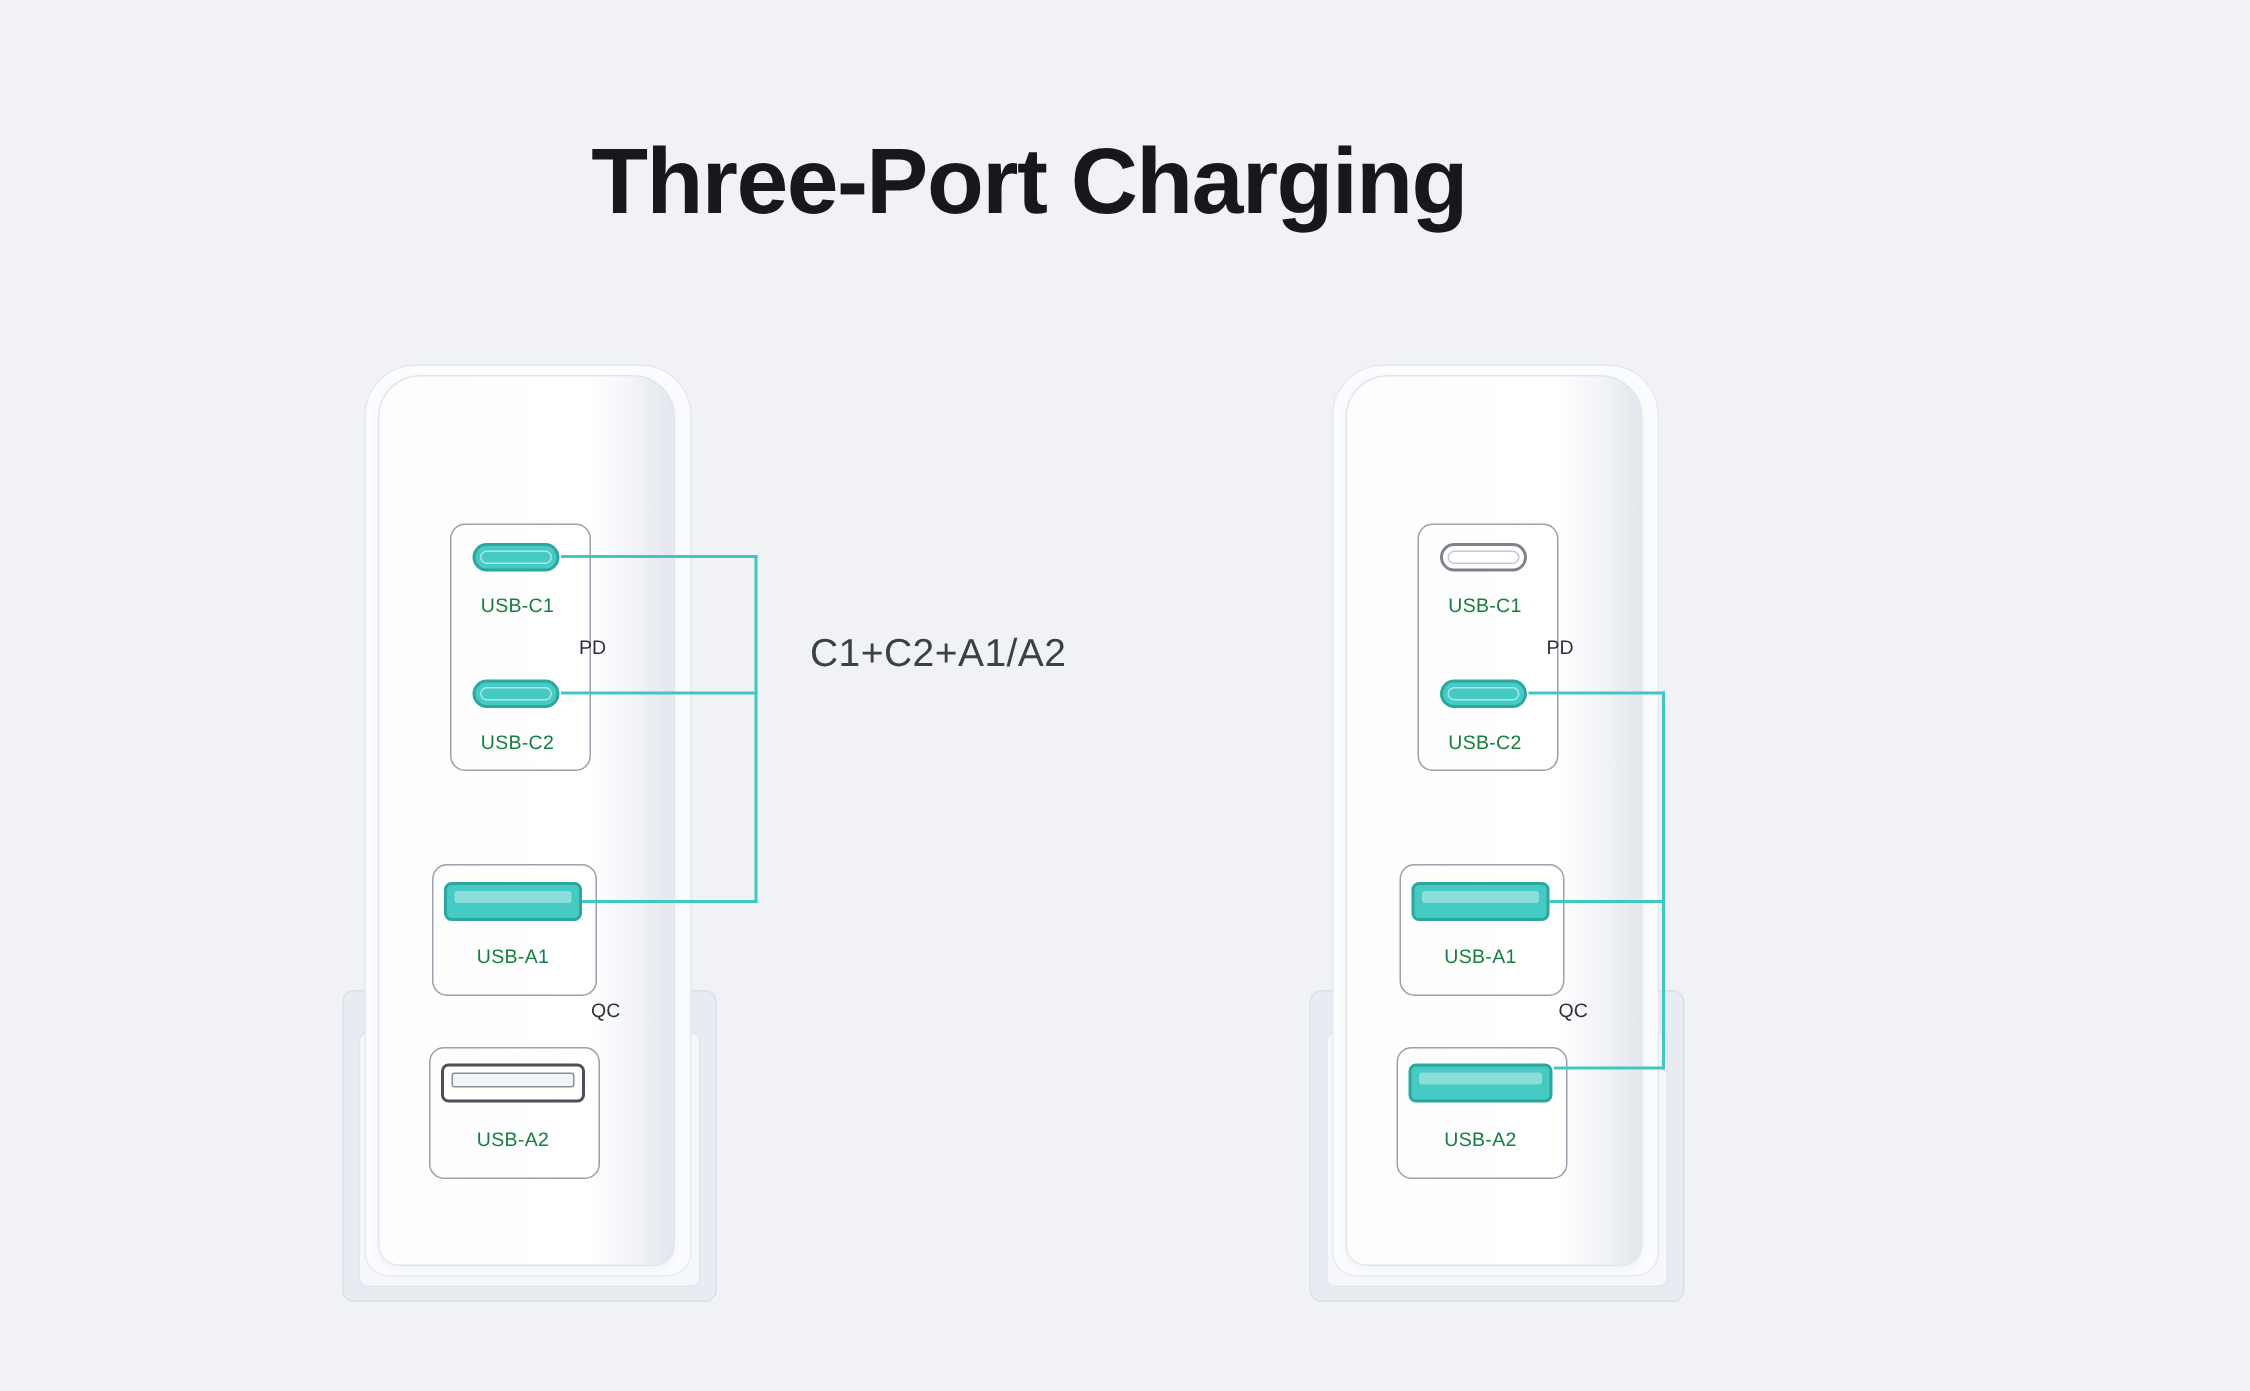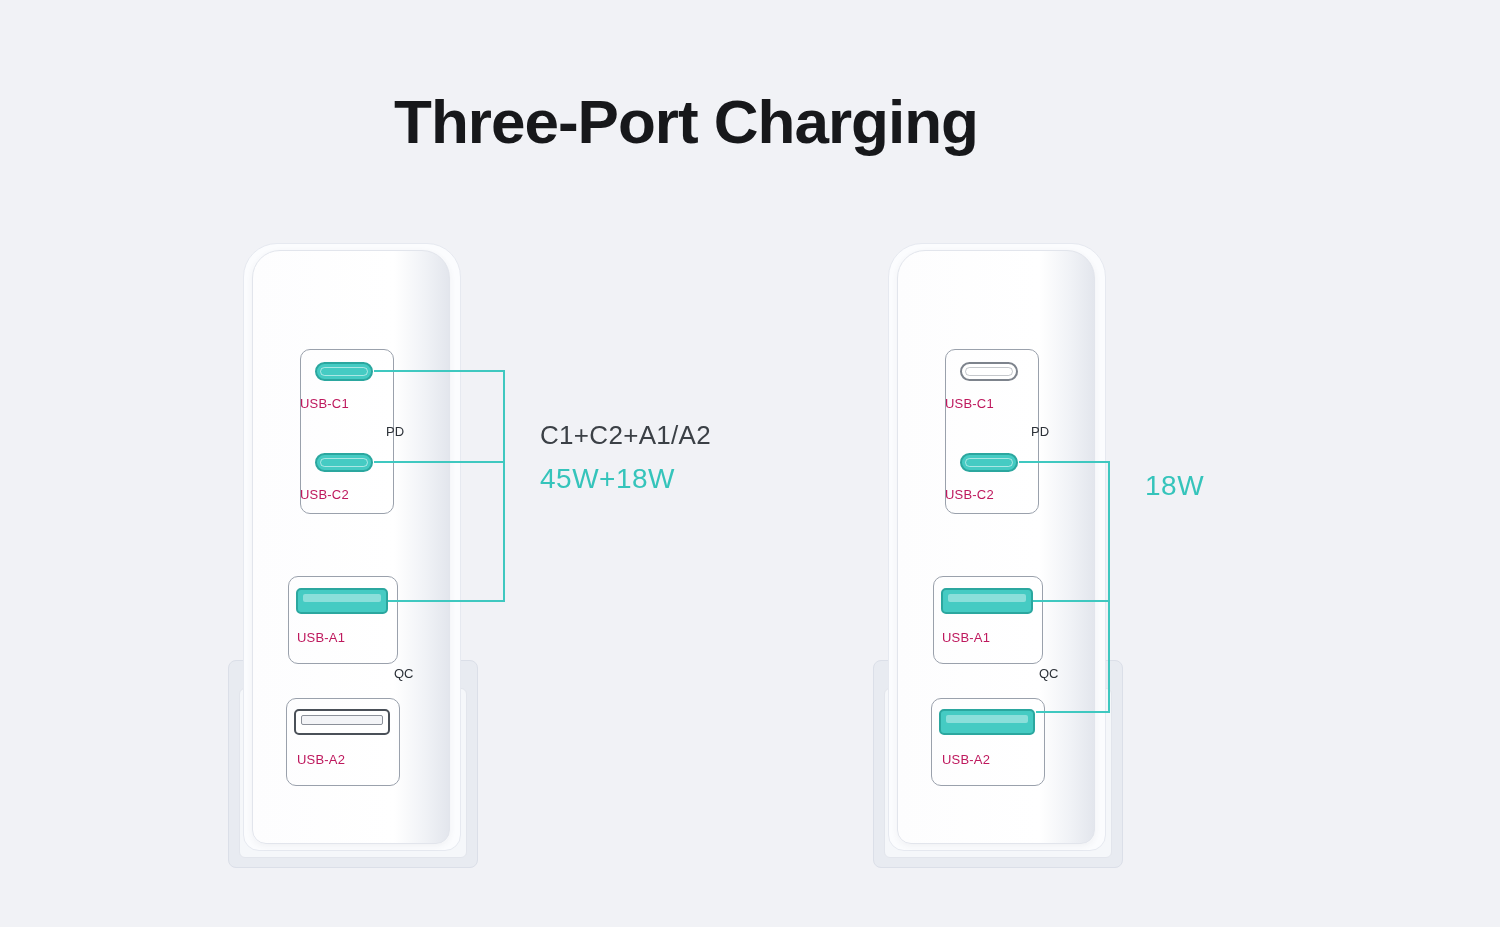--- a/index.html
+++ b/index.html
@@ -72,22 +72,22 @@
     border-radius:2px;border:1px solid #8b9099;background:#f3f4f7;
   }
   .port-a.active{
     background:#45cbc3;border-color:#2ba79f;
   }
   .port-a.active::after{
     border:none;background:rgba(255,255,255,0.38);
   }
 
   .port-label{
-    position:absolute;width:90px;
-    font-size:13px;color:#be185d;letter-spacing:0.2px;
+    position:absolute;width:90px;text-align:center;
+    font-size:13px;color:#15803d;letter-spacing:0.2px;
   }
   .tech-label{
     position:absolute;font-size:13px;font-weight:400;color:#2c3138;
   }
 
   
   .cline{position:absolute;background:#3fc8c0;}
   .cline.h{height:2px;}
   .cline.v{width:2px;}
 
@@ -130,21 +130,20 @@
     <div class="port port-a" style="left:294px;top:709px;width:96px;"></div>
     <div class="port-label" style="left:297px;top:752px;">USB-A2</div>
 
     <div class="cline h" style="left:374px;top:370px;width:131px;"></div>
     <div class="cline h" style="left:374px;top:461px;width:131px;"></div>
     <div class="cline h" style="left:388px;top:600px;width:117px;"></div>
     <div class="cline v" style="left:503px;top:370px;height:232px;"></div>
 
     <div class="callout" style="left:540px;top:420px;width:210px;">
       <div class="combo">C1+C2+A1/A2</div>
-      <div class="watts">45W+18W</div>
     </div>
   </div>
 
   <div>
     <div class="stand" style="left:873px;top:660px;"></div>
     <div class="stand-front" style="left:884px;top:688px;"></div>
     <div class="body-outer" style="left:888px;top:243px;"></div>
     <div class="body" style="left:897px;top:250px;"></div>
 
     <div class="port-group" style="left:945px;top:349px;width:92px;height:163px;"></div>
@@ -162,17 +161,16 @@
     <div class="port-group" style="left:931px;top:698px;width:112px;height:86px;"></div>
     <div class="port port-a active" style="left:939px;top:709px;width:96px;"></div>
     <div class="port-label" style="left:942px;top:752px;">USB-A2</div>
 
     <div class="cline h" style="left:1019px;top:461px;width:91px;"></div>
     <div class="cline h" style="left:1033px;top:600px;width:77px;"></div>
     <div class="cline h" style="left:1036px;top:711px;width:74px;"></div>
     <div class="cline v" style="left:1108px;top:461px;height:252px;"></div>
 
     <div class="callout" style="left:1145px;top:458px;width:205px;">
-      <div class="watts">18W</div>
     </div>
   </div>
 
 </div>
 
 </body></html>

